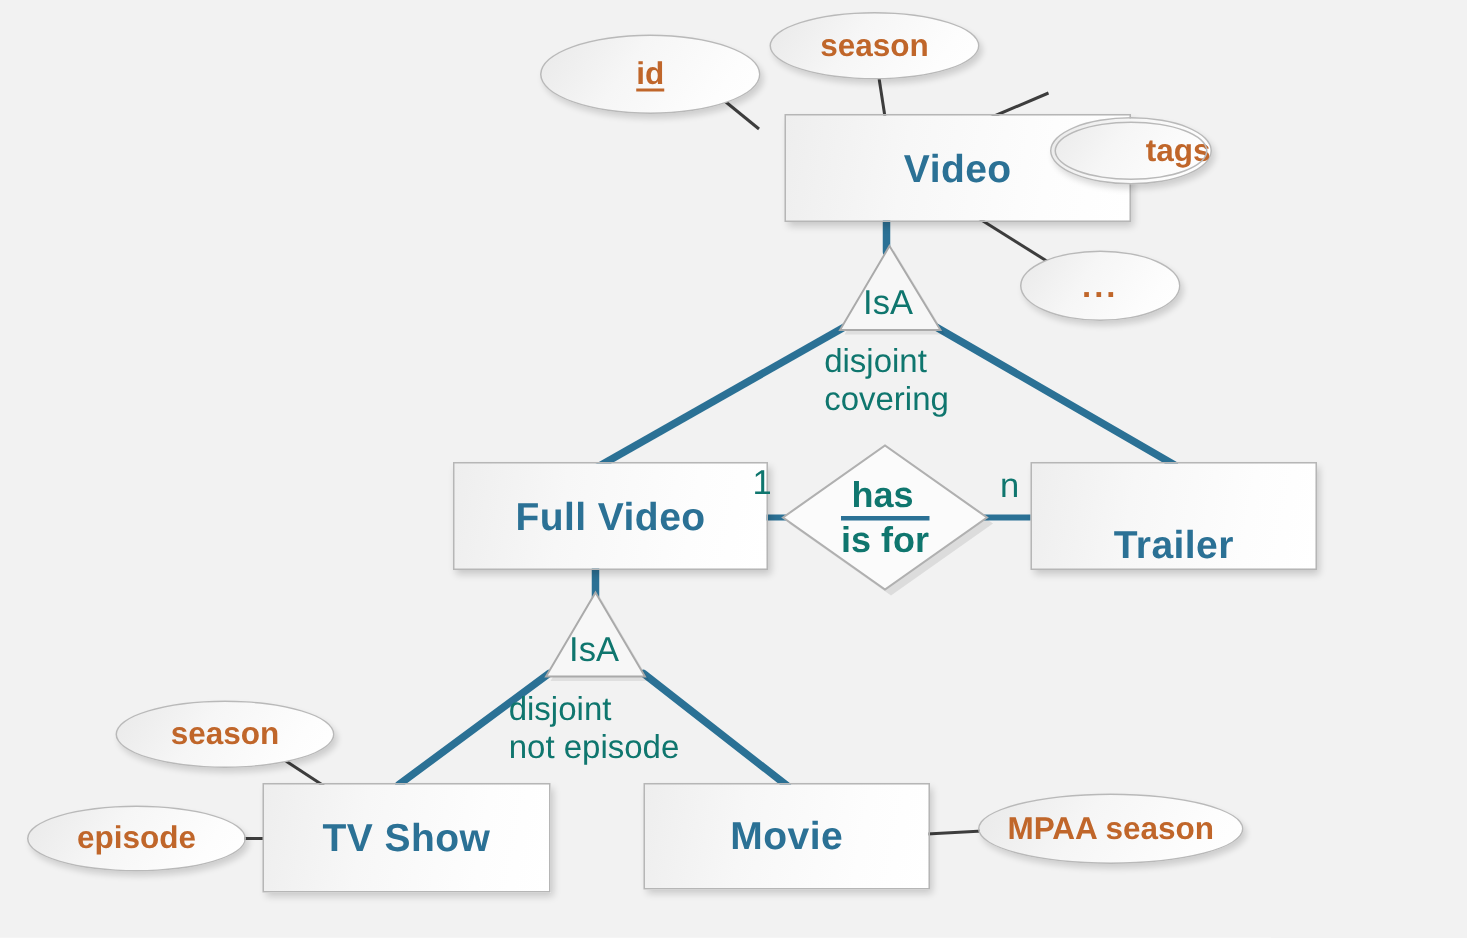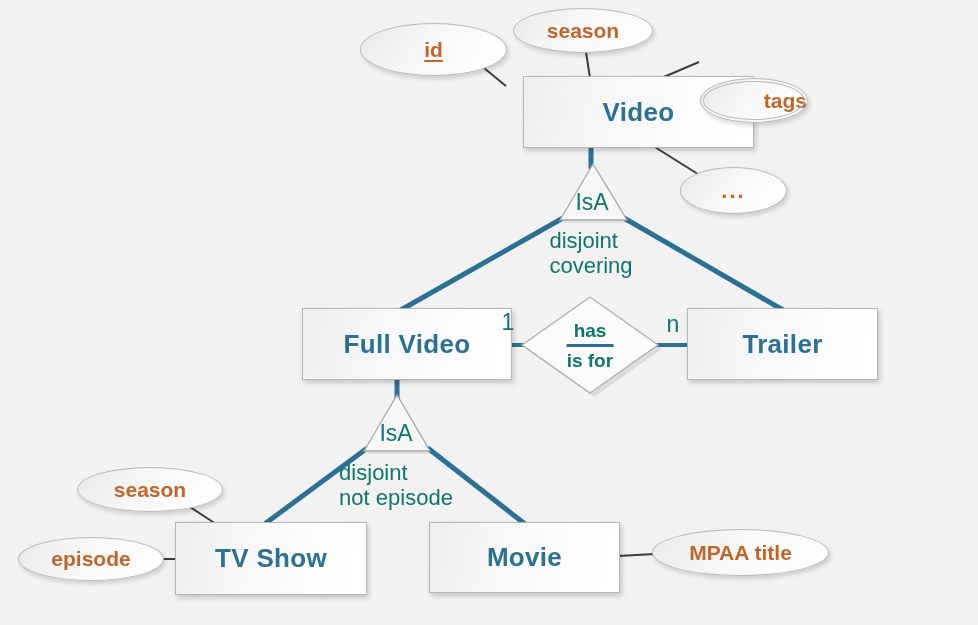--- a/index.html
+++ b/index.html
@@ -36,21 +36,21 @@
     border:1px solid #b9b9b9;border-radius:50%;
     pointer-events:none;
   }
   .lbl{
     position:absolute;z-index:3;transform:translate(-50%,-50%);
     color:#0f766e;white-space:nowrap;text-align:left;
   }
   .isa-text{font-size:23px;font-weight:500;}
   .constraint{font-size:22px;line-height:25px;font-weight:400;}
   .card{font-size:23px;font-weight:500;}
-  .rel-name{font-weight:bold;font-size:19px;line-height:24px;}
+  .rel-name{font-weight:bold;font-size:24px;line-height:24px;}
   .rel-name .rel-top{display:block;border-bottom:3px solid #2b7195;padding:0 7px 1px 7px;}
   .rel-name .rel-bottom{display:block;padding-top:2px;}
 </style>
 </head>
 <body>
 
 <div class="canvas">
 
   <svg class="wires" width="978" height="625" viewBox="0 0 978 625">
 
@@ -86,21 +86,21 @@
     <polygon points="526,349 594,301 662,349 594,397" fill="rgba(0,0,0,0.09)"></polygon>
     <polygon points="522,345 590,297 658,345 590,393" fill="#fbfbfb" stroke="#b0b0b0" stroke-width="1.4"></polygon>
   </svg>
 
   <div class="node entity" style="left:523px;top:76px;width:231px;height:72px;">
     <span class="entity-label">Video</span>
   </div>
   <div class="node entity" style="left:302px;top:308px;width:210px;height:72px;">
     <span class="entity-label">Full Video</span>
   </div>
-  <div class="node entity" style="left:687px;top:308px;width:191px;height:72px;">
+  <div class="node entity" style="left:687px;top:308px;width:191px;height:72px;align-items:flex-end;">
     <span class="entity-label">Trailer</span>
   </div>
   <div class="node entity" style="left:175px;top:522px;width:192px;height:73px;text-align:right;">
     <span class="entity-label">TV Show</span>
   </div>
   <div class="node entity" style="left:429px;top:522px;width:191px;height:71px;">
     <span class="entity-label">Movie</span>
   </div>
 
   <div class="node ellipse" style="left:360px;top:23px;width:147px;height:53px;">
@@ -116,21 +116,21 @@
   <div class="node ellipse" style="left:680px;top:167px;width:107px;height:47px;">
     <span class="attr-label dots">...</span>
   </div>
   <div class="node ellipse" style="left:77px;top:467px;width:146px;height:45px;">
     <span class="attr-label">season</span>
   </div>
   <div class="node ellipse" style="left:18px;top:537px;width:146px;height:44px;">
     <span class="attr-label">episode</span>
   </div>
   <div class="node ellipse" style="left:652px;top:529px;width:177px;height:47px;">
-    <span class="attr-label">MPAA title</span>
+    <span class="attr-label">MPAA season</span>
   </div>
 
   <div class="lbl isa-text" style="left:592px;top:202px;">IsA</div>
   <div class="lbl constraint" style="left:591px;top:253px;">
     <span style="display:block">disjoint</span>
     <span style="display:block">covering</span>
   </div>
   <div class="lbl isa-text" style="left:396px;top:433px;">IsA</div>
   <div class="lbl constraint" style="left:396px;top:485px;">
     <span style="display:block">disjoint</span>

